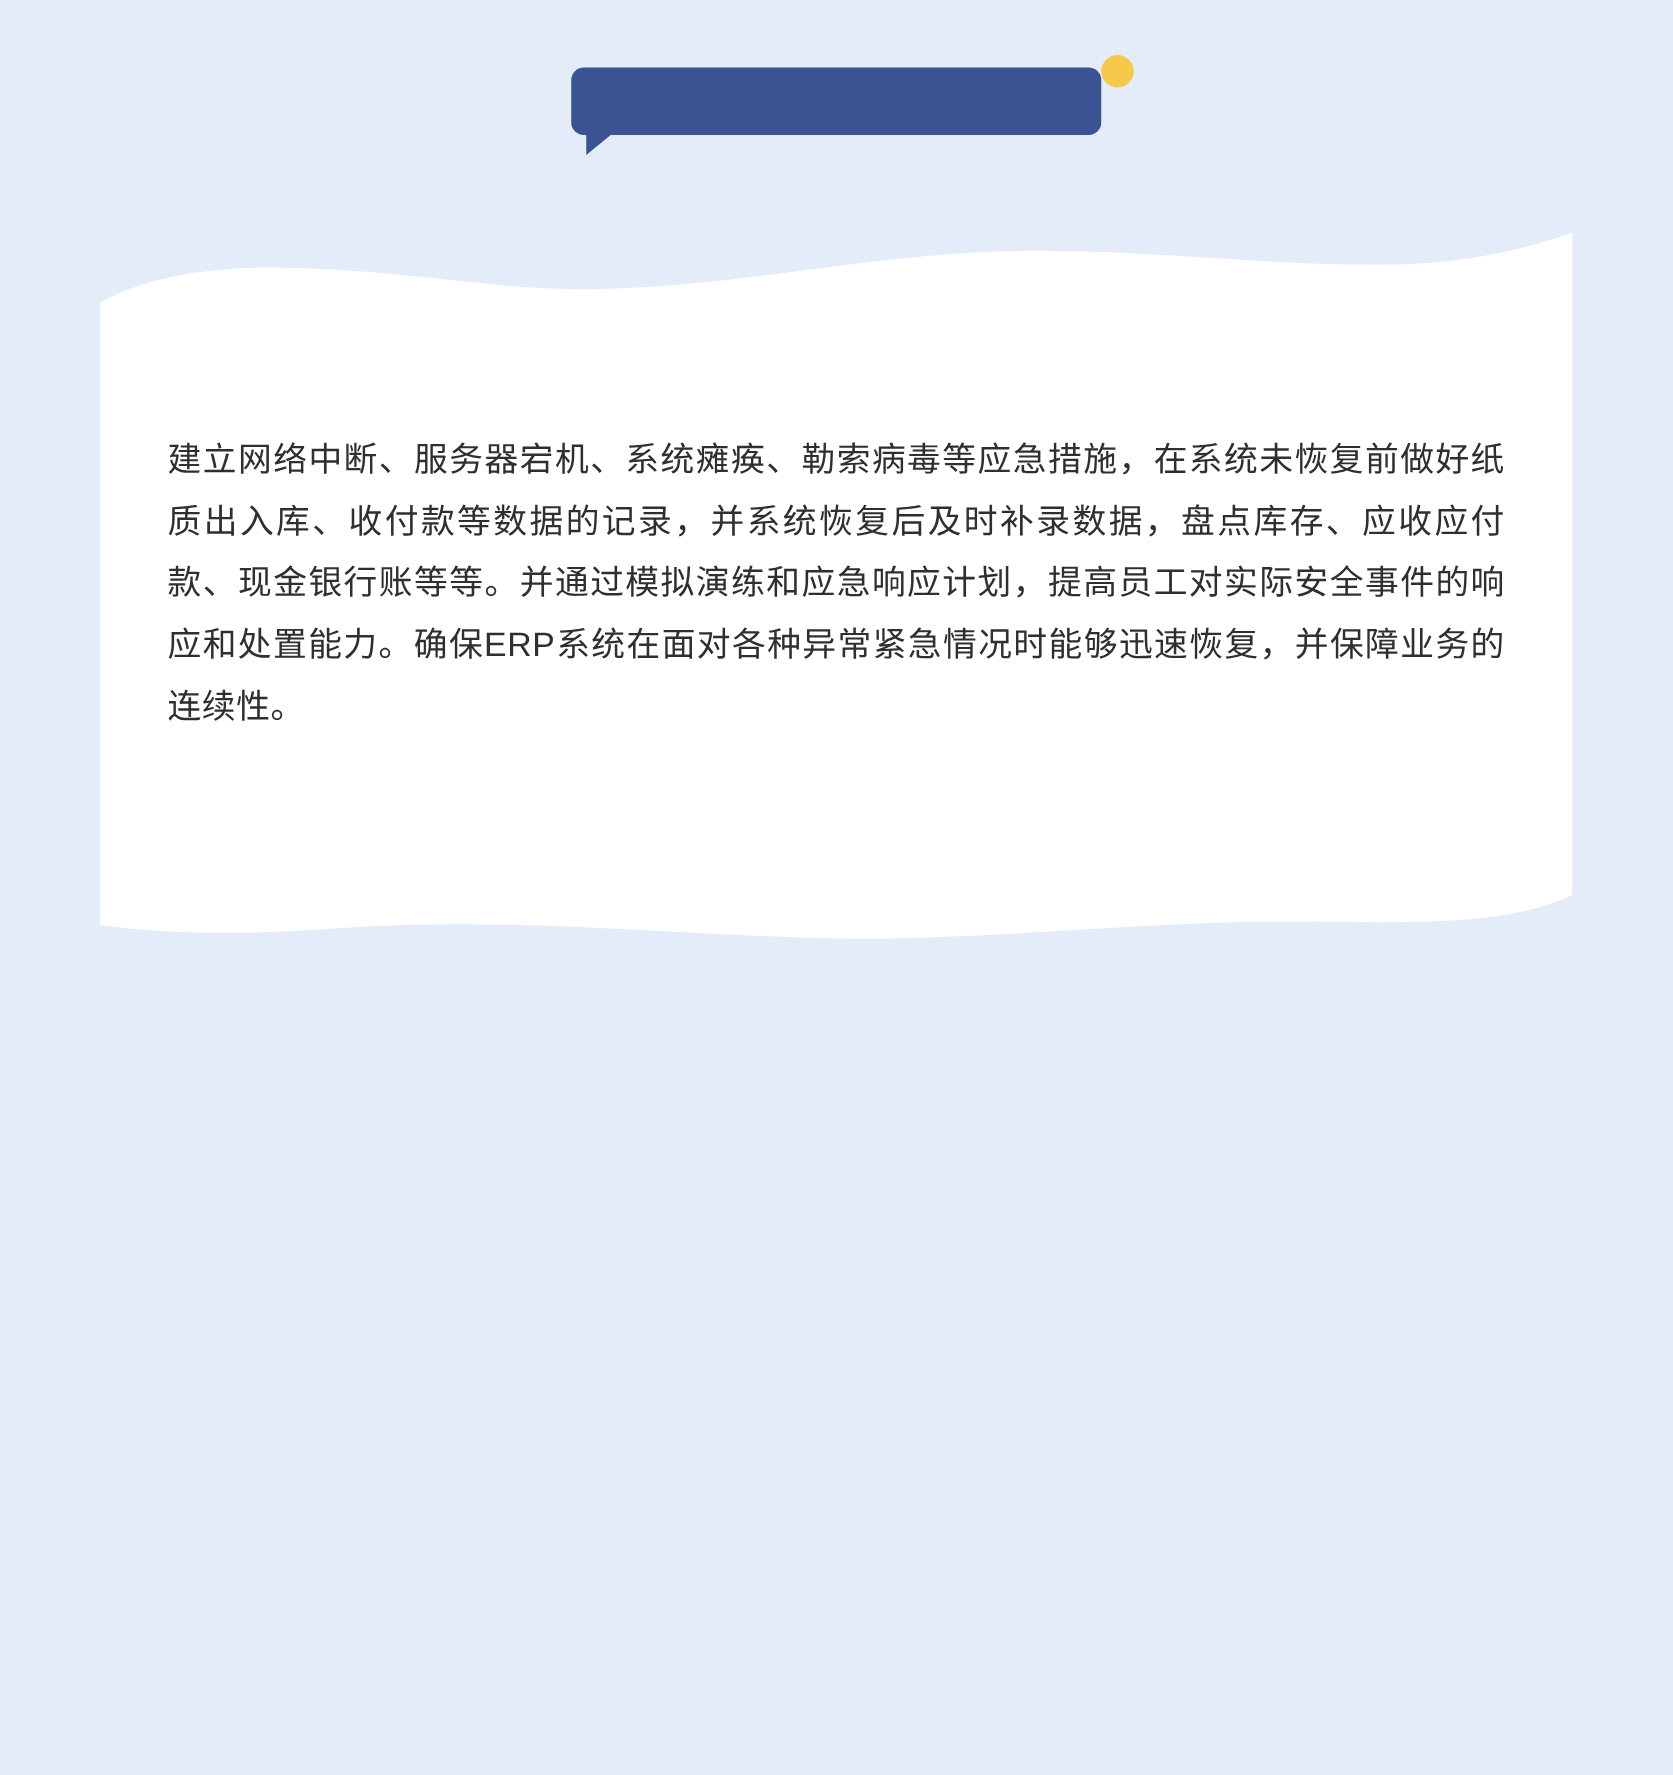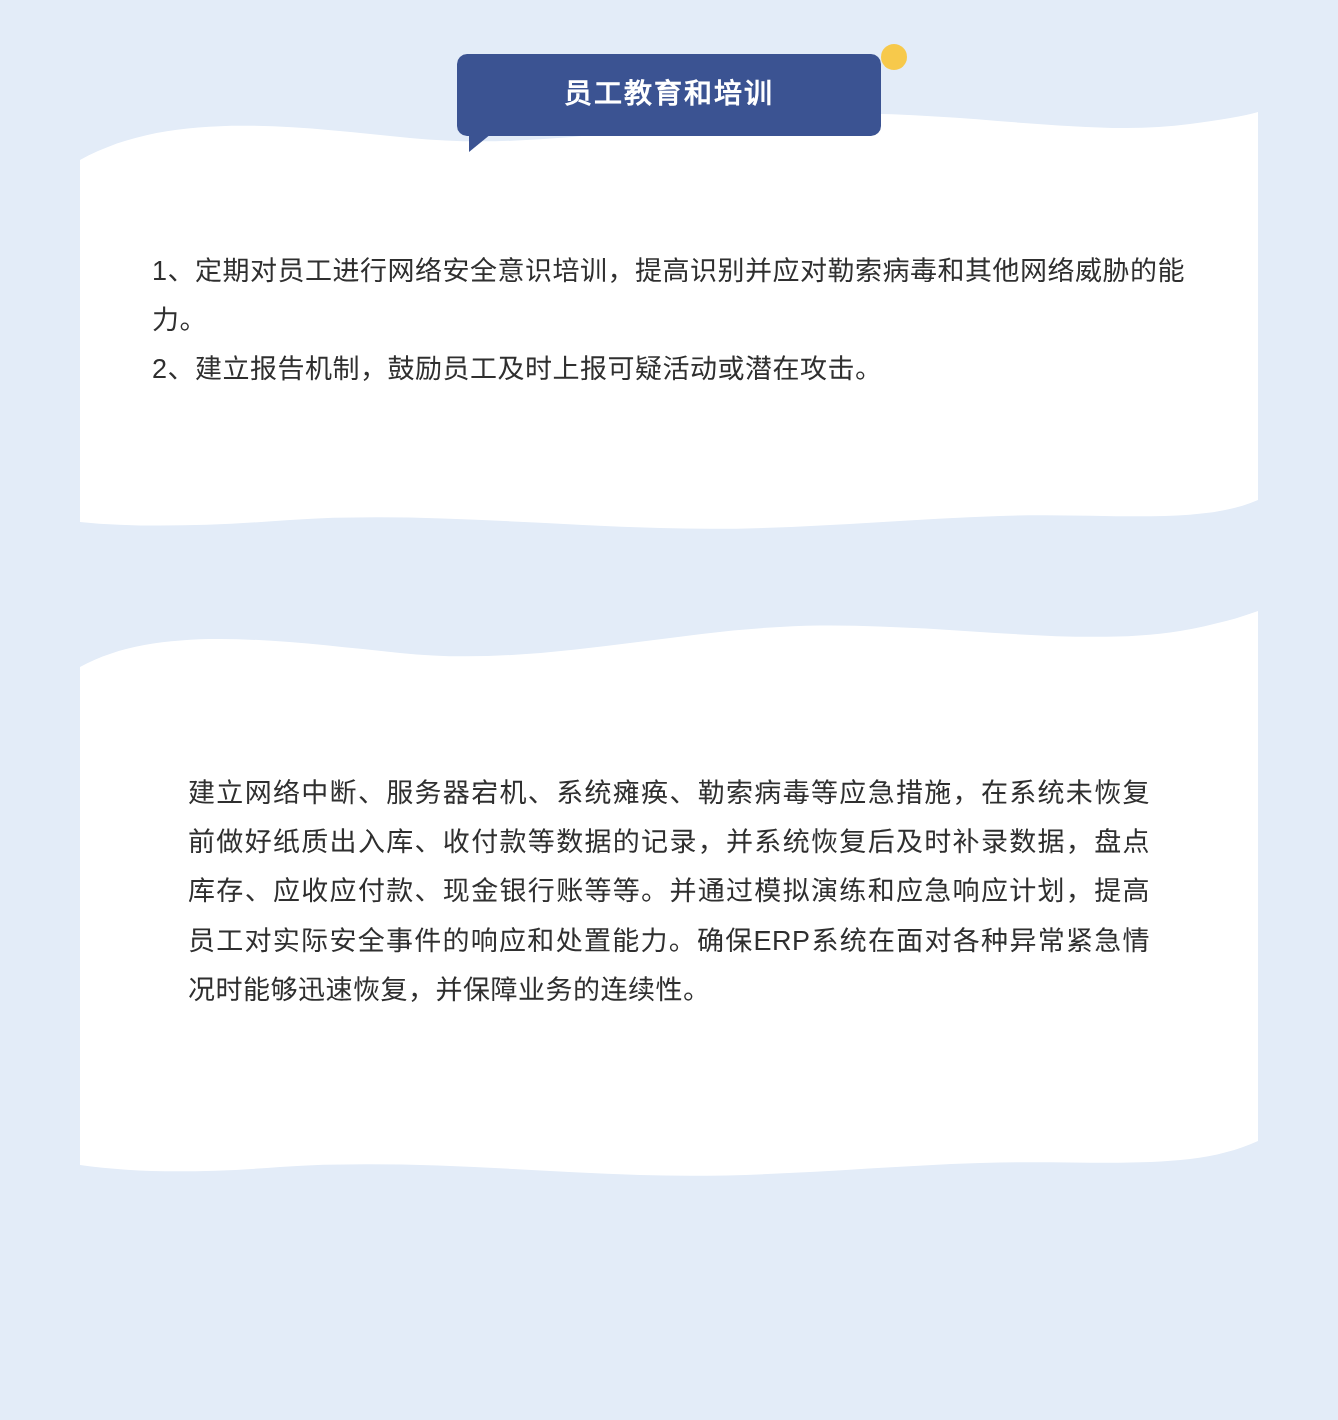--- a/index.html
+++ b/index.html
@@ -103,63 +103,40 @@
     padding: 0 72px;
   }
   .card-text p {
     margin: 0;
     color: #2f2f2f;
     font-size: 27px;
     line-height: 1.82;
     letter-spacing: 0.5px;
   }
   .card-1 .card-text p { text-align: left; }
-  .card-2 .card-text { padding: 0 108px; }
+  .card-2 .card-text { padding: 0 54px; }
   .card-2 .card-text p {
     text-align: justify;
     text-justify: inter-ideograph;
   }
   .spacer-between { height: 62px; }
 </style>
 </head>
 <body>
 
 <div class="page">
 
   <div class="section section-1">
 
     <div class="banner-wrap">
       <div class="banner">
-        <div class="banner-title">员工教育和培训</div>
         <span class="dot dot-1"></span>
       </div>
     </div>
 
-    <div class="card card-1">
-      <div class="card-inner">
-        <svg class="card-svg" viewBox="0 0 1178 425" preserveAspectRatio="none">
-          <path fill="#ffffff" d="
-            M0,52
-            C 90,2 210,18 330,30
-            C 470,44 600,10 740,6
-            C 880,2 1010,30 1110,16
-            C 1140,12 1165,8 1178,4
-            L1178,392
-            C 1120,418 1020,404 920,408
-            C 800,412 700,424 580,420
-            C 450,416 330,404 210,412
-            C 130,418 60,420 0,414
-            Z"></path>
-        </svg>
-        <div class="card-text">
-          <p>1、定期对员工进行网络安全意识培训，提高识别并应对勒索病毒和其他网络威胁的能力。</p>
-          <p>2、建立报告机制，鼓励员工及时上报可疑活动或潜在攻击。</p>
-        </div>
-      </div>
-    </div>
   </div>
 
   <div class="spacer-between"></div>
 
   <div class="section section-2">
 
 
     <div class="card card-2">
       <div class="card-inner">
         <svg class="card-svg" viewBox="0 0 1178 570" preserveAspectRatio="none">

